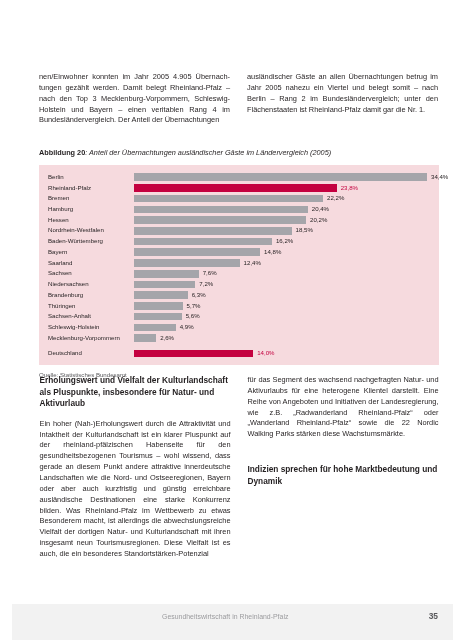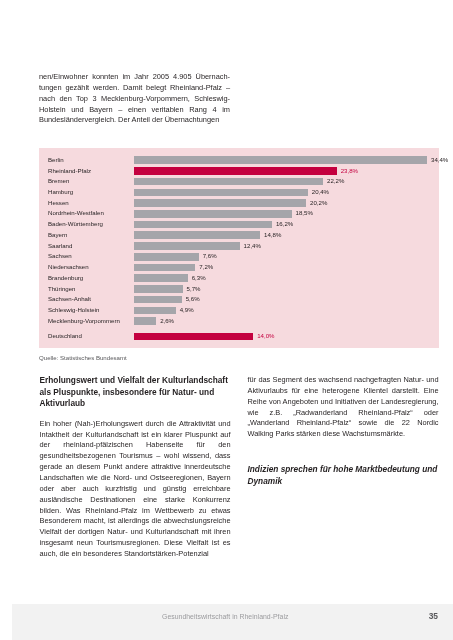--- a/index.html
+++ b/index.html
@@ -158,23 +158,27 @@
 </style>
 </head>
 <body>
 
 <div class="page">
 
   <div class="col-wrap" id="top-text">
     <div class="col">
       <p class="body">nen/Einwohner konnten im Jahr 2005 4.905 Übernach­tungen gezählt werden. Damit belegt Rheinland-Pfalz – nach den Top 3 Mecklenburg-Vorpommern, Schles­wig-Holstein und Bayern – einen veritablen Rang 4 im Bundesländervergleich. Der Anteil der Übernachtungen</p>
     </div>
+    <div class="col">
+      <p class="body">ausländischer Gäste an allen Übernachtungen betrug im Jahr 2005 nahezu ein Viertel und belegt somit – nach Berlin – Rang 2 im Bundesländervergleich; unter den Flächenstaaten ist Rheinland-Pfalz damit gar die Nr. 1.</p>
+    </div>
   </div>
 
   <div class="figure">
+    <div class="fig-caption"><b>Abbildung 20</b><span>: Anteil der Übernachtungen ausländischer Gäste im Ländervergleich (2005)</span></div>
 
     <div class="chart" id="chart" style="background: rgb(246, 218, 222);">
         <div class="row">
           <div class="row-label">Berlin</div>
           <div class="bar-zone">
             <div class="bar" style="width: 293px; background: rgb(165, 165, 170);"></div>
             <div class="bar-value">34,4%</div>
           </div>
         </div>
         <div class="row">
@@ -294,21 +298,21 @@
     <div class="fig-source">Quelle: Statistisches Bundesamt</div>
   </div>
 
   <div class="col-wrap" id="lower-text">
     <div class="col">
       <h3 class="subhead">Erholungswert und Vielfalt der Kulturlandschaft als Pluspunkte, insbesondere für Natur- und Aktivurlaub</h3>
       <p class="body">Ein hoher (Nah-)Erholungswert durch die Attraktivität und Intaktheit der Kulturlandschaft ist ein klarer Plus­punkt auf der rheinland-pfälzischen Habenseite für den gesundheitsbezogenen Tourismus – wohl wissend, dass gerade an diesem Punkt andere attraktive innerdeut­sche Landschaften wie die Nord- und Ostseeregionen, Bayern oder aber auch kurzfristig und günstig erreich­bare ausländische Destinationen eine starke Konkurrenz bilden. Was Rheinland-Pfalz im Wettbewerb zu etwas Besonderem macht, ist allerdings die abwechslungsrei­che Vielfalt der dortigen Natur- und Kulturlandschaft mit ihren insgesamt neun Tourismusregionen. Diese Vielfalt ist es auch, die ein besonderes Standortstärken-Potenzial</p>
     </div>
     <div class="col">
       <p class="body">für das Segment des wachsend nachgefragten Natur- und Aktivurlaubs für eine heterogene Klientel darstellt. Eine Reihe von Angeboten und Initiativen der Landes­regierung, wie z.B. „Radwanderland Rheinland-Pfalz“ oder „Wanderland Rheinland-Pfalz“ sowie die 22 Nordic Walking Parks stärken diese Wachstumsmärkte.</p>
-      <h3 class="subhead" style="margin-top:24px;font-style:italic;">Indizien sprechen für hohe Marktbedeutung und Dynamik</h3>
+      <h3 class="subhead" style="margin-top:24px;">Indizien sprechen für hohe Marktbedeutung und Dynamik</h3>
     </div>
   </div>
 
   <div class="footer-band"></div>
   <div class="footer-text">Gesundheitswirtschaft in Rheinland-Pfalz</div>
   <div class="footer-page">35</div>
 
 </div>
 
 </body></html>

